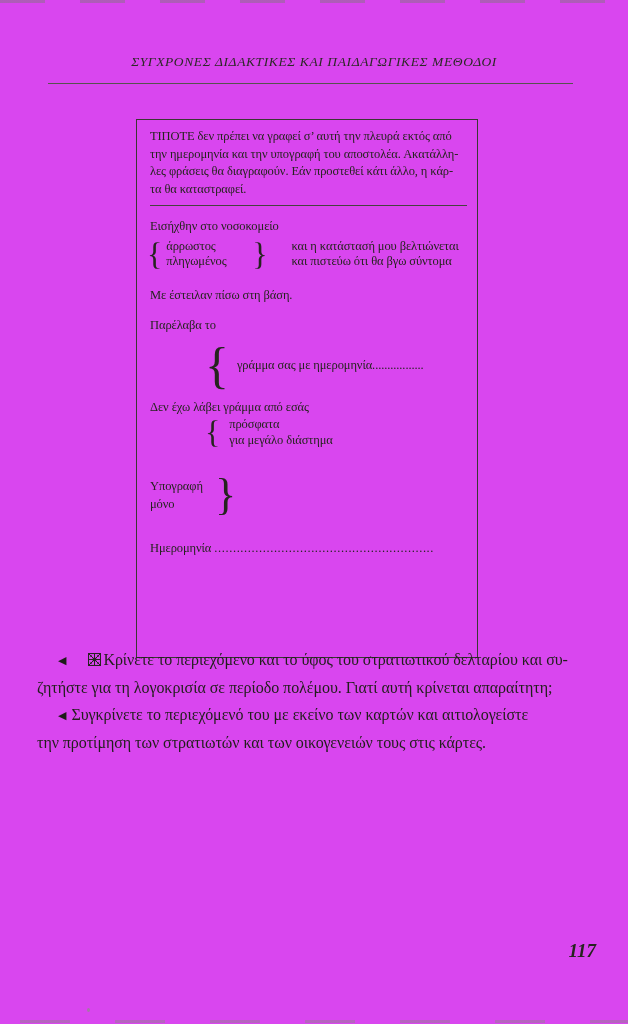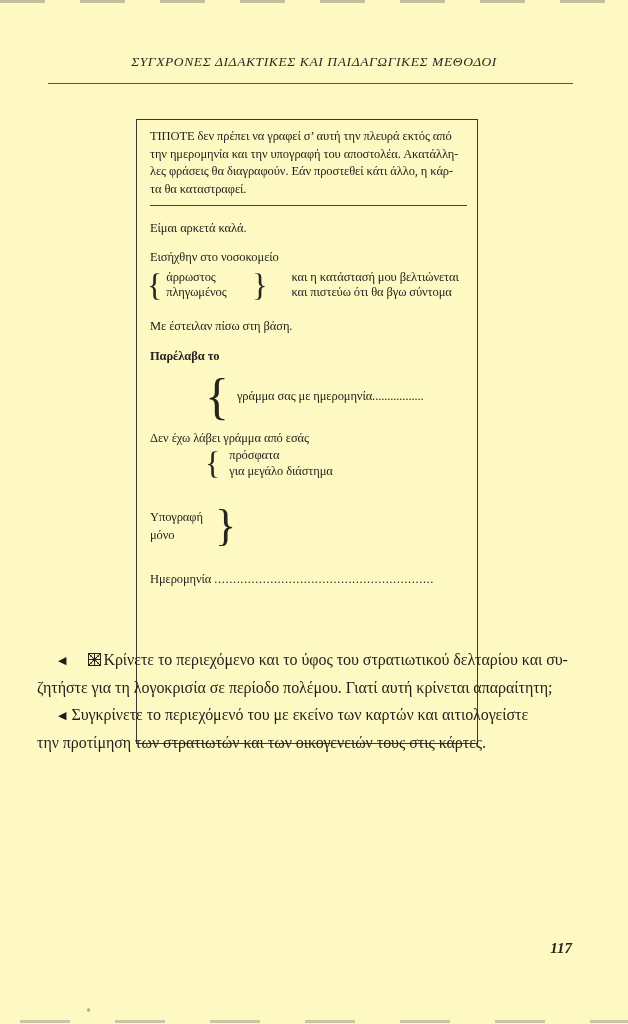--- a/index.html
+++ b/index.html
@@ -1,49 +1,49 @@
 <!DOCTYPE html>
 <html><head>
 <meta charset="utf-8">
 <style>
   html,body { margin:0; padding:0; background:#e9e8e5; }
   .page {
     position:relative; width:628px; height:1024px;
-    background:#fef9c3; color:#26241f;
+    background:#d946ef; color:#26241f;
     font-family:"Liberation Serif", serif;
     overflow:hidden;
   }
   .edge {
     position:absolute; left:0; right:0; height:3px; opacity:.45;
     background:repeating-linear-gradient(90deg,#7a7874 0 45px, transparent 45px 80px);
   }
   .edge.top { top:0; }
   .edge.bottom { bottom:1px; background:repeating-linear-gradient(90deg,transparent 0 20px,#8a8884 20px 70px, transparent 70px 95px); }
   .speck { position:absolute; left:87px; top:1008px; width:3px; height:4px; background:#8d8b86; border-radius:50%; opacity:.7; }
 
   .running-head {
     position:absolute; top:54px; left:0; right:0;
     text-align:center; font-style:italic; font-size:13.5px;
     letter-spacing:.6px; color:#2b2925; white-space:pre;
   }
   .header-rule { position:absolute; top:83px; left:48px; width:525px; height:1px; background:#56544f; }
 
   .card {
-    position:absolute; left:136px; top:119px; width:342px; height:625px;
+    position:absolute; left:136px; top:119px; width:342px; height:539px;
     box-sizing:border-box; border:1.5px solid #3a3833;
     padding:8px 8px 0 13px; font-size:12.5px; letter-spacing:-.1px;
     overflow:hidden; background:transparent;
   }
   .notice { margin:0; line-height:17.5px; white-space:pre; }
   .card-sep { height:1px; background:#45433e; margin:7px 2px 0 0; }
   .cline { margin:0; line-height:18px; white-space:pre; }
   .m-a { margin-top:13px; }
   .m-b { margin-top:11px; }
   .m-c { margin-top:16px; }
-  .m-d { margin-top:12px;font-weight:bold; }
+  .m-d { margin-top:12px; }
   .m-e { margin-top:26px; }
   .m-f { margin-top:8px; }
 
   .bgroup { display:flex; align-items:center; }
   .brace { font-family:"Liberation Serif", serif; color:#26241f; font-weight:400; line-height:1; }
   .g1 { margin:3px 0 0 -3px; }
   .g1 .brace { font-size:32px; }
   .g1 .col { margin:0 4px; width:82px; }
   .g1 .col div, .g1 .notes div { line-height:15px; white-space:pre; }
   .g1 .notes { margin-left:24px; width:auto; }
@@ -66,43 +66,42 @@
     position:absolute; left:37px; top:646px; width:556px;
     font-size:16px; line-height:27px; color:#211f1b; letter-spacing:-.05px;
   }
   .q { margin:0; text-indent:21px; }
   .q-text { white-space:pre-line; }
   .tri { font-family:"DejaVu Sans", sans-serif; font-size:11px; vertical-align:1.5px; color:#1d1c18; }
   .tri.gap { margin-right:5px; }
   .orn { display:inline-block; margin:0 2px 0 1px; vertical-align:-1px; }
 
   .pagenum {
-    position:absolute; top:940px; left:528px; width:44px; text-align:right;
-    font-style:italic; font-weight:bold; font-size:15px; color:#26241f;
+    position:absolute; top:940px; left:552px; width:44px; text-align:right;
+    font-style:italic; font-weight:bold; font-size:19px; color:#26241f;
   }
 </style>
 </head>
 <body>
 
 <div class="page">
   <div class="edge top"></div>
   <div class="edge bottom"></div>
   <div class="speck"></div>
 
   <div class="running-head">ΣΥΓΧΡΟΝΕΣ ΔΙΔΑΚΤΙΚΕΣ ΚΑΙ ΠΑΙΔΑΓΩΓΙΚΕΣ ΜΕΘΟΔΟΙ</div>
   <div class="header-rule"></div>
 
   <div class="card">
     <p class="notice">ΤΙΠΟΤΕ δεν πρέπει να γραφεί σ’ αυτή την πλευρά εκτός από
 την ημερομηνία και την υπογραφή του αποστολέα. Ακατάλλη-
 λες φράσεις θα διαγραφούν. Εάν προστεθεί κάτι άλλο, η κάρ-
 τα θα καταστραφεί.</p>
     <div class="card-sep"></div>
 
-    <p class="cline m-a">Είμαι αρκετά καλά.</p>
     <p class="cline m-b">Εισήχθην στο νοσοκομείο</p>
 
     <div class="bgroup g1">
       <span class="brace">{</span>
       <div class="col">
         <div>άρρωστος</div>
         <div>πληγωμένος</div>
       </div>
       <span class="brace">}</span>
       <div class="notes col">

